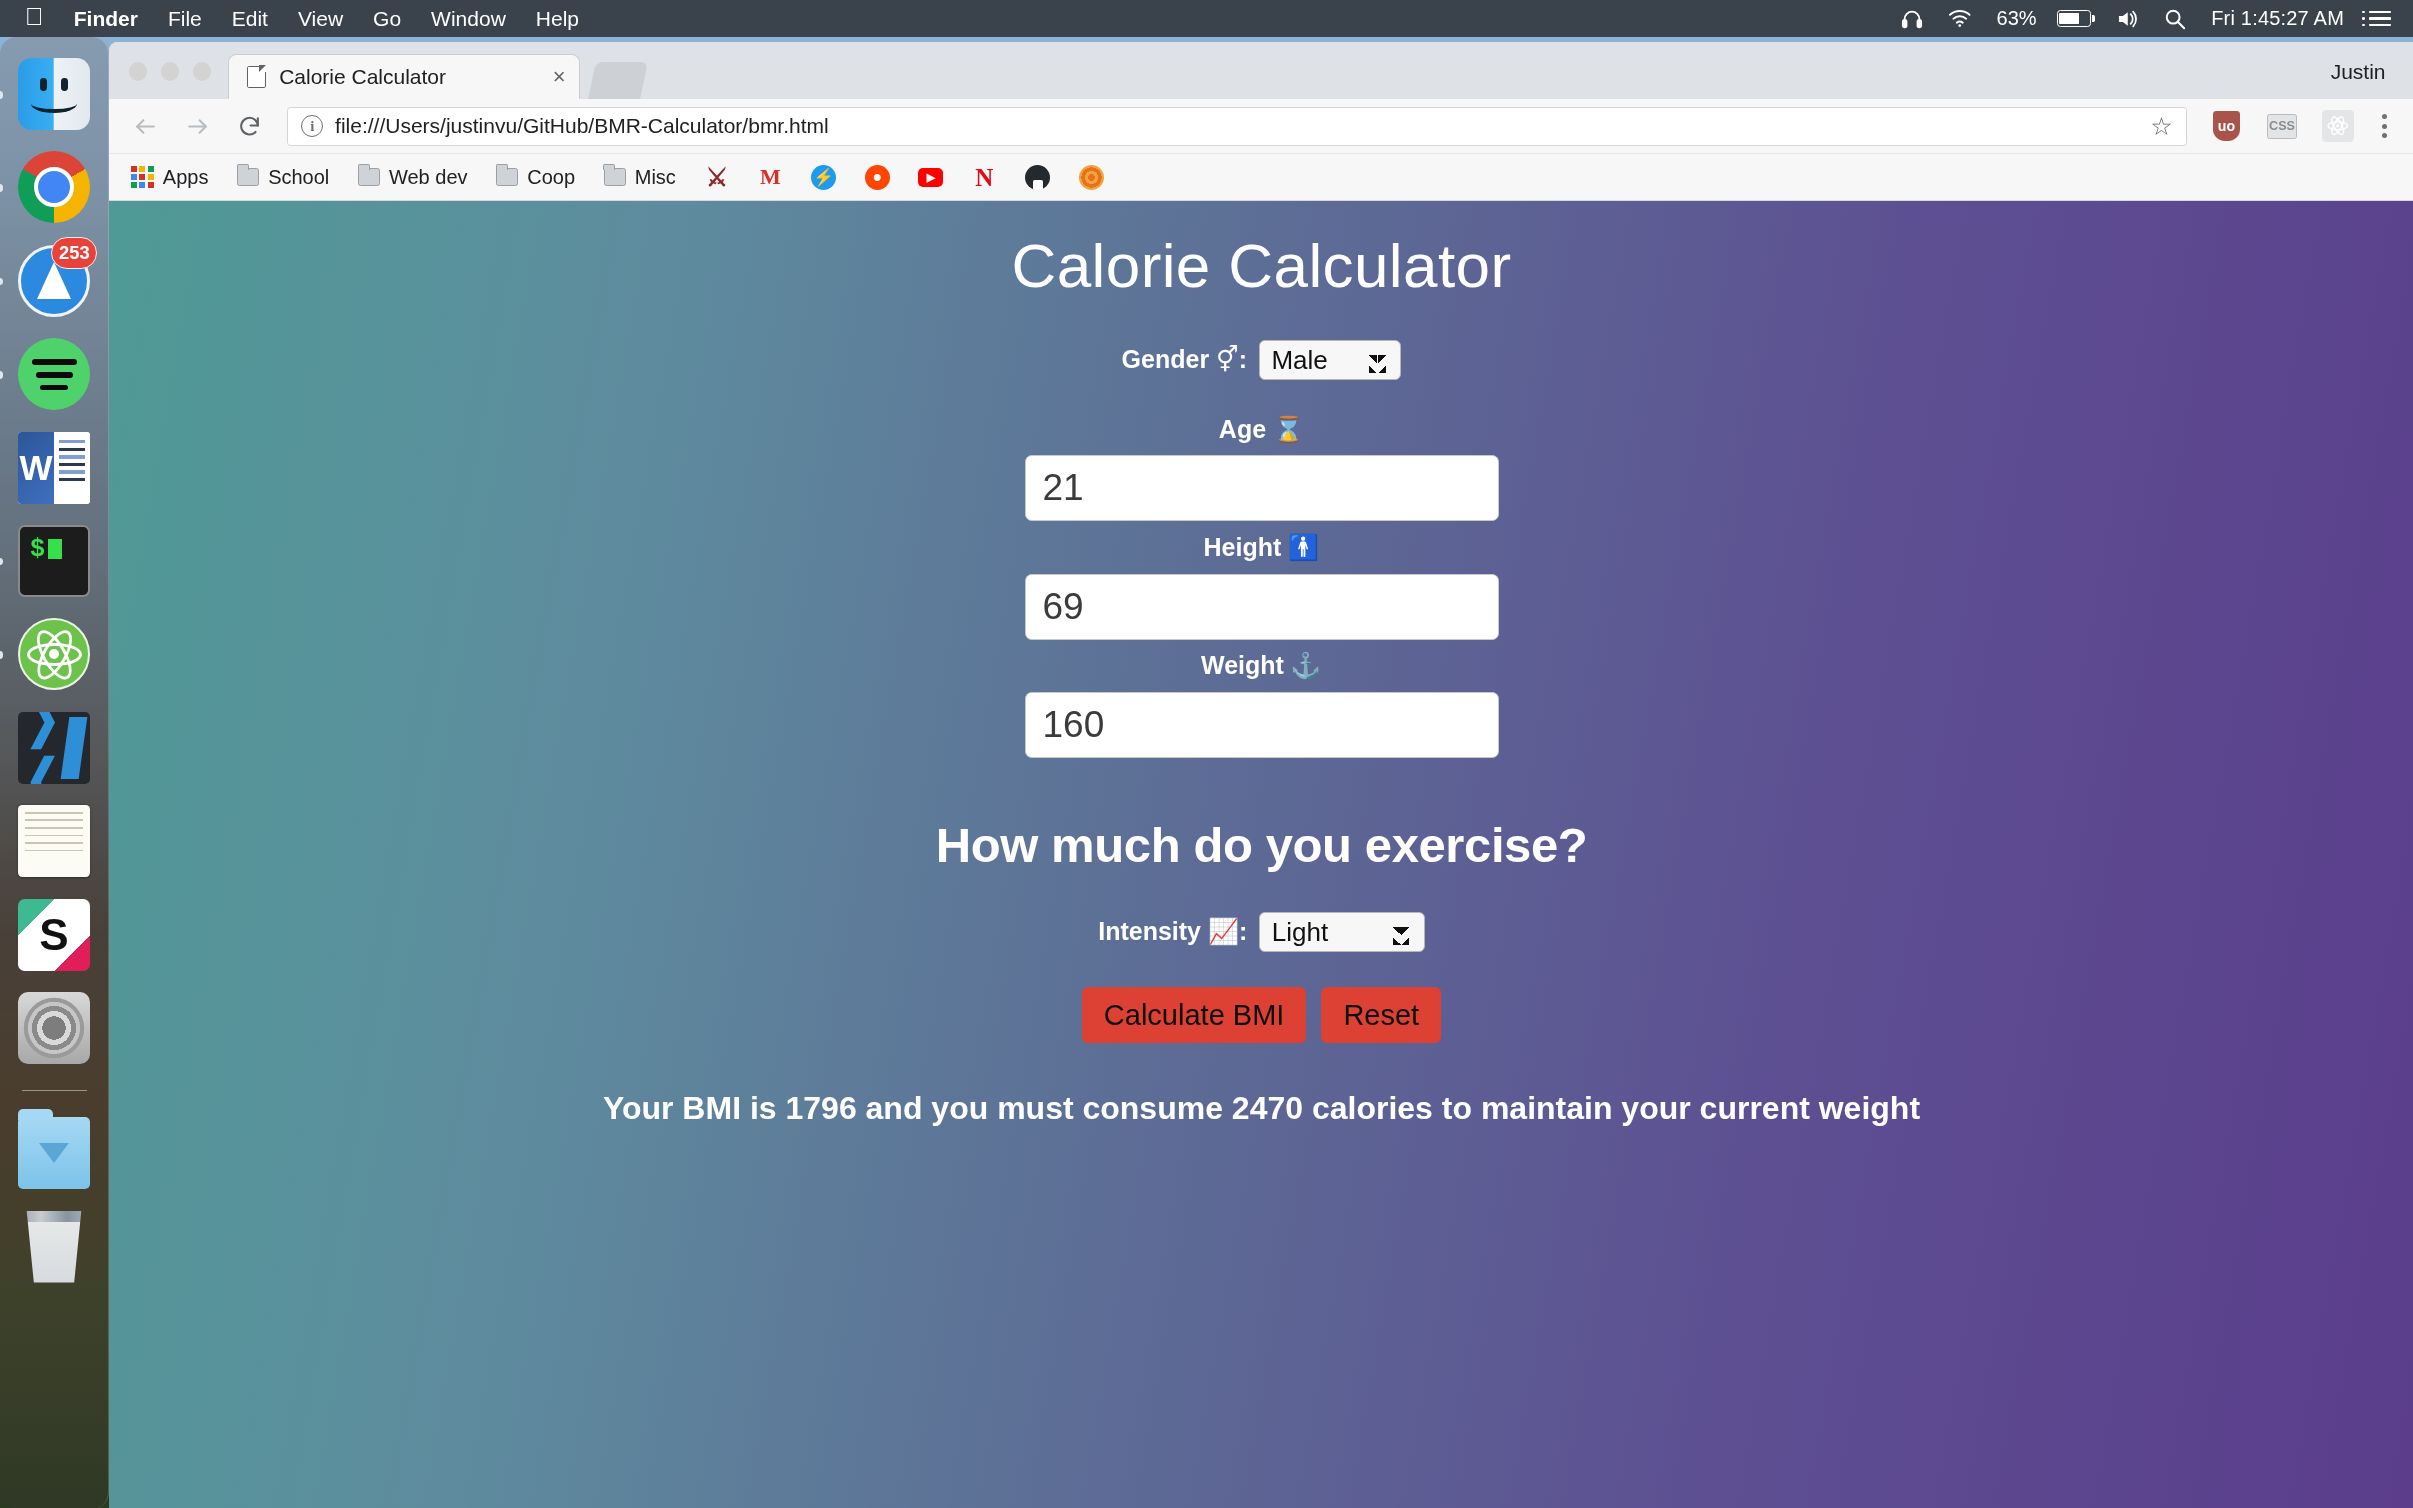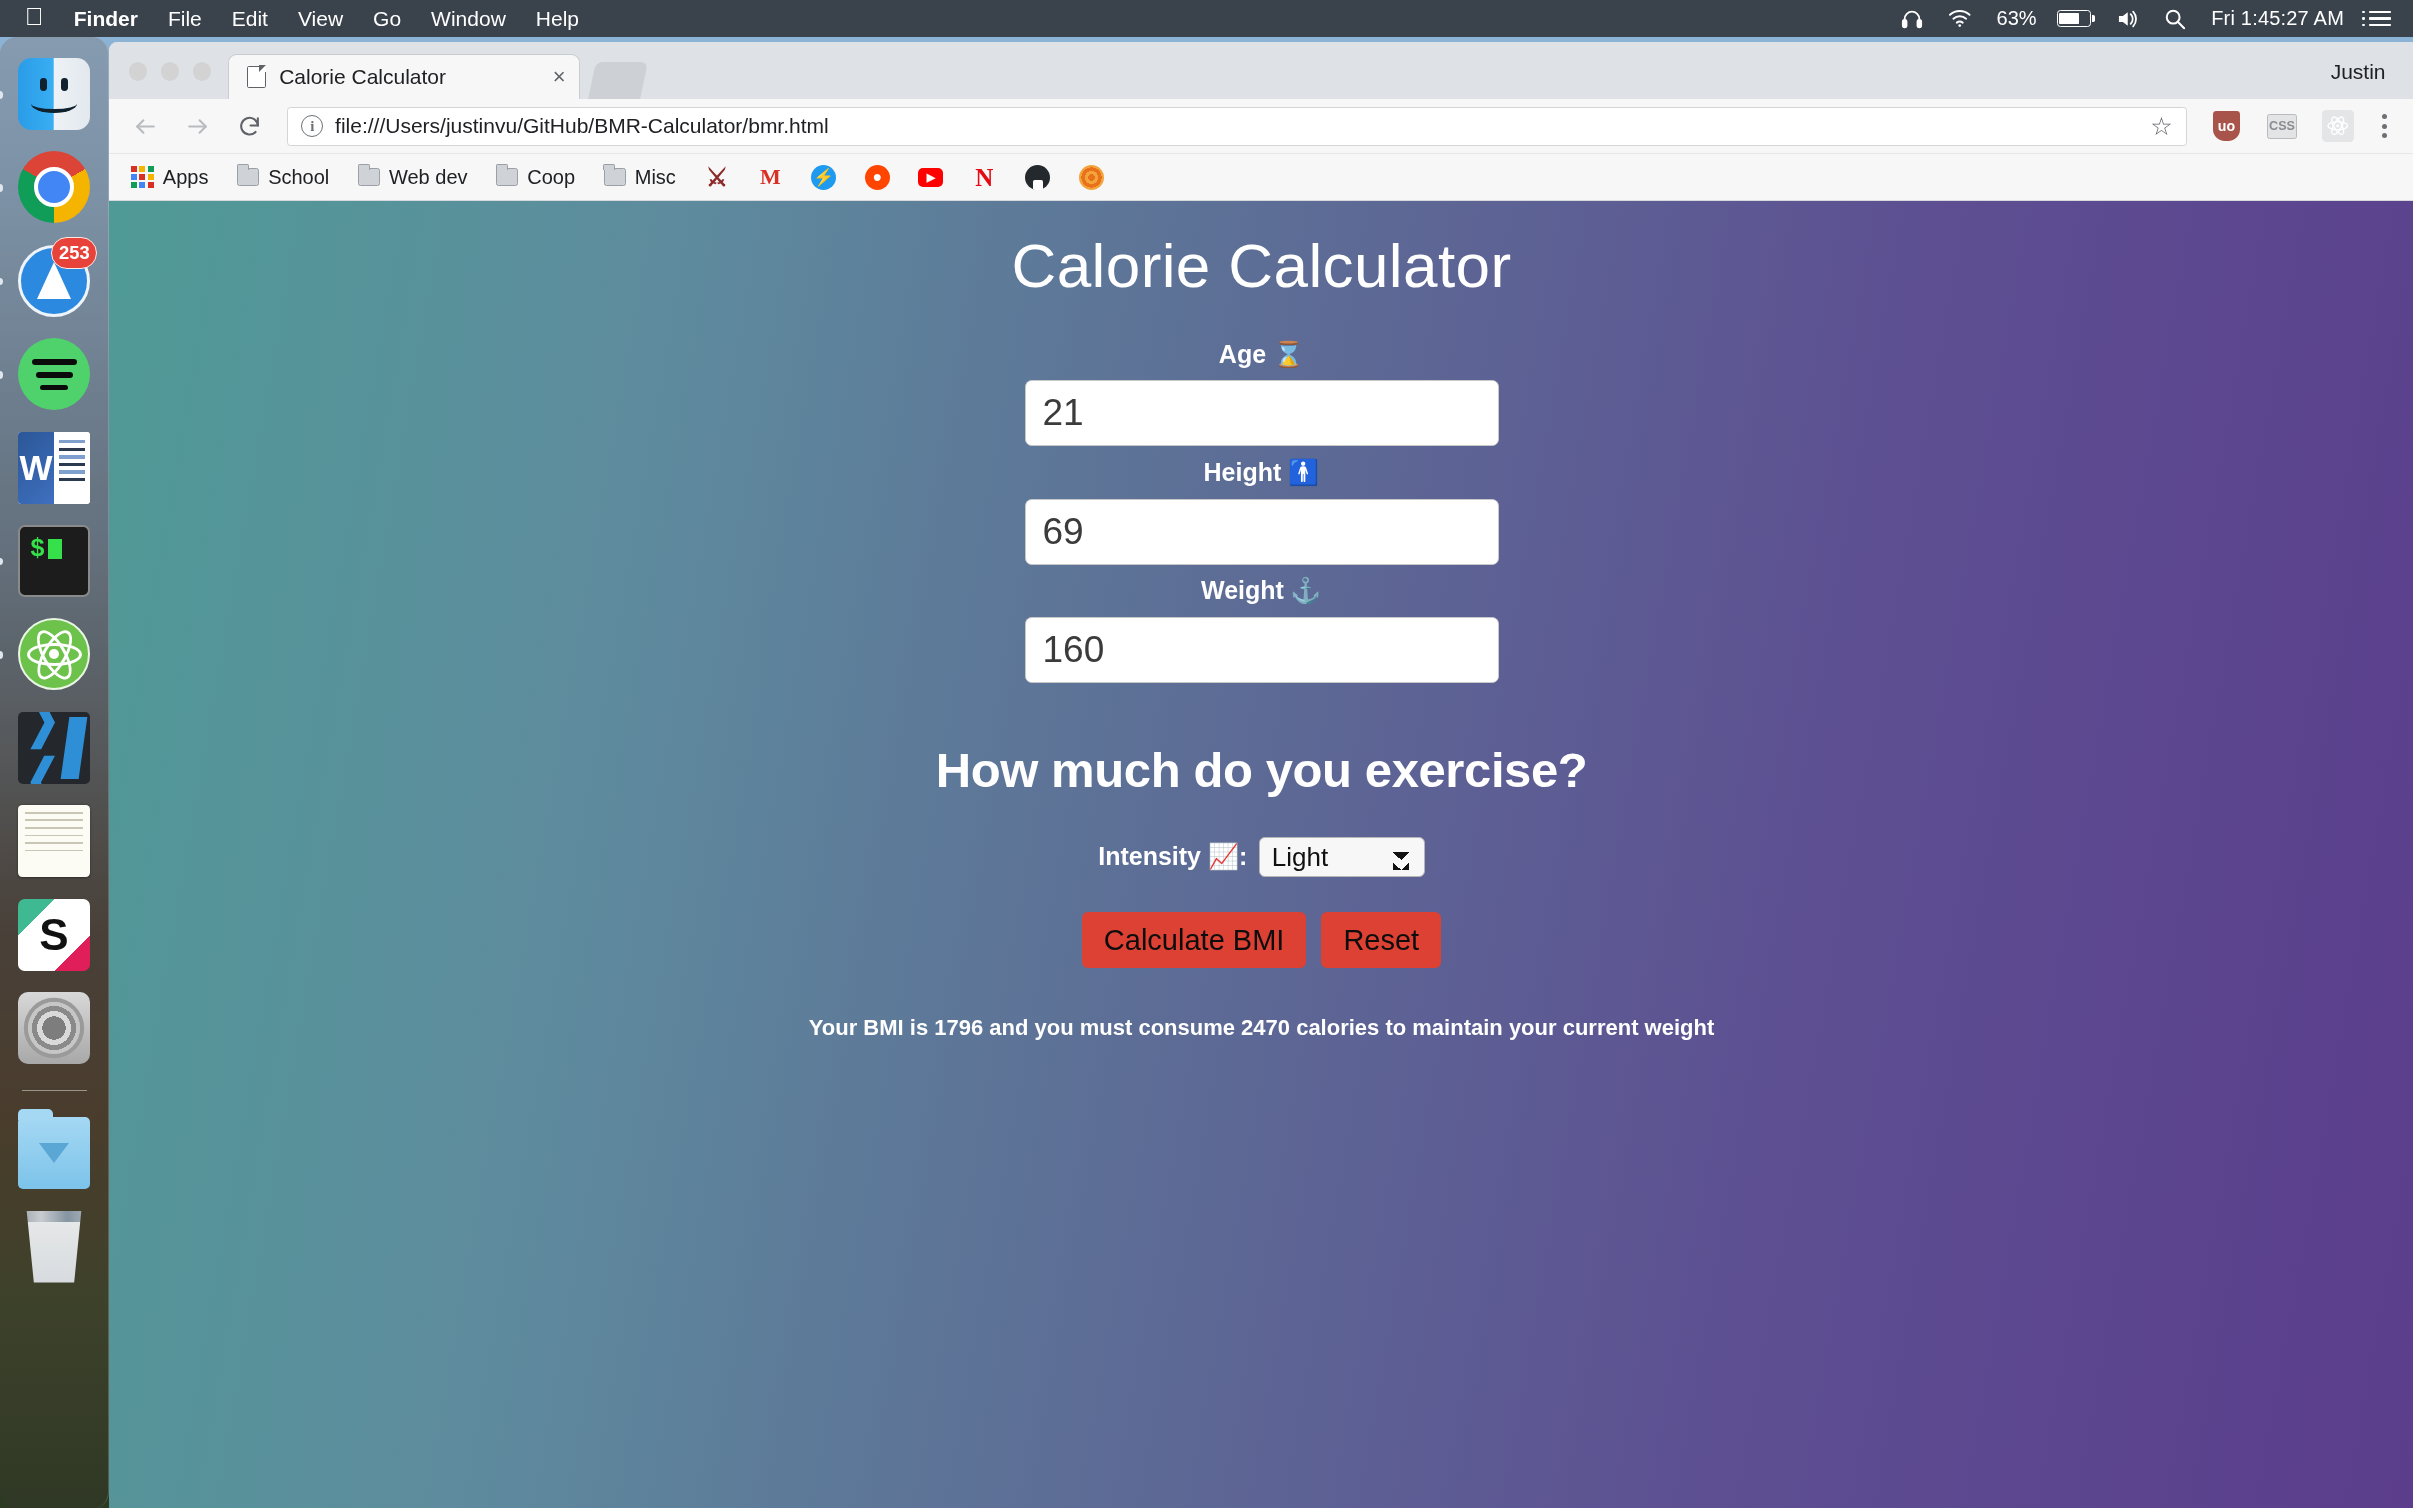--- a/index.html
+++ b/index.html
@@ -260,21 +260,21 @@
     font-size: 49px; font-weight: bold; color: #ffffff;
     margin-top: 59px; margin-bottom: 39px; letter-spacing: -0.4px;
   }
   .btn-row { display: flex; justify-content: center; gap: 15px; margin-top: 34px; }
   button.btn {
     font-family: "Liberation Sans", sans-serif;
     font-size: 29px; color: #0d0d0d; background: #dc4133;
     border: none; border-radius: 5.9px; padding: 11.7px 22px; cursor: default;
   }
   .result {
-    margin-top: 47px; font-size: 22px; font-weight: bold; color: #ffffff;
+    margin-top: 47px; font-size: 32px; font-weight: bold; color: #ffffff;
   }
 </style>
 </head>
 <body>
 
 <div id="desktop">
 
   <div id="menubar">
     <div class="mb-left">
       <span class="mb-apple"></span>
@@ -540,20 +540,30 @@
         </span>
       <span class="fav">
           <span class="fav-orange"></span>
         </span>
     </div>
 
     <div id="page">
       <div class="page-inner">
         <h1 class="title">Calorie Calculator</h1>
 
+        <div class="row-inline">
+          <span class="lbl">
+            <span>Gender</span>
+            <span class="emo">⚥</span><span>:</span>
+          </span>
+          <select class="sel">
+            <option>Male</option>
+            <option>Female</option>
+          </select>
+        </div>
 
         <div>
           <div class="field-label">
             <span>Age</span>
             <span class="emo">⌛</span>
           </div>
           <input class="tbox" type="text" value="21" style="">
         </div>
 
         <div>

